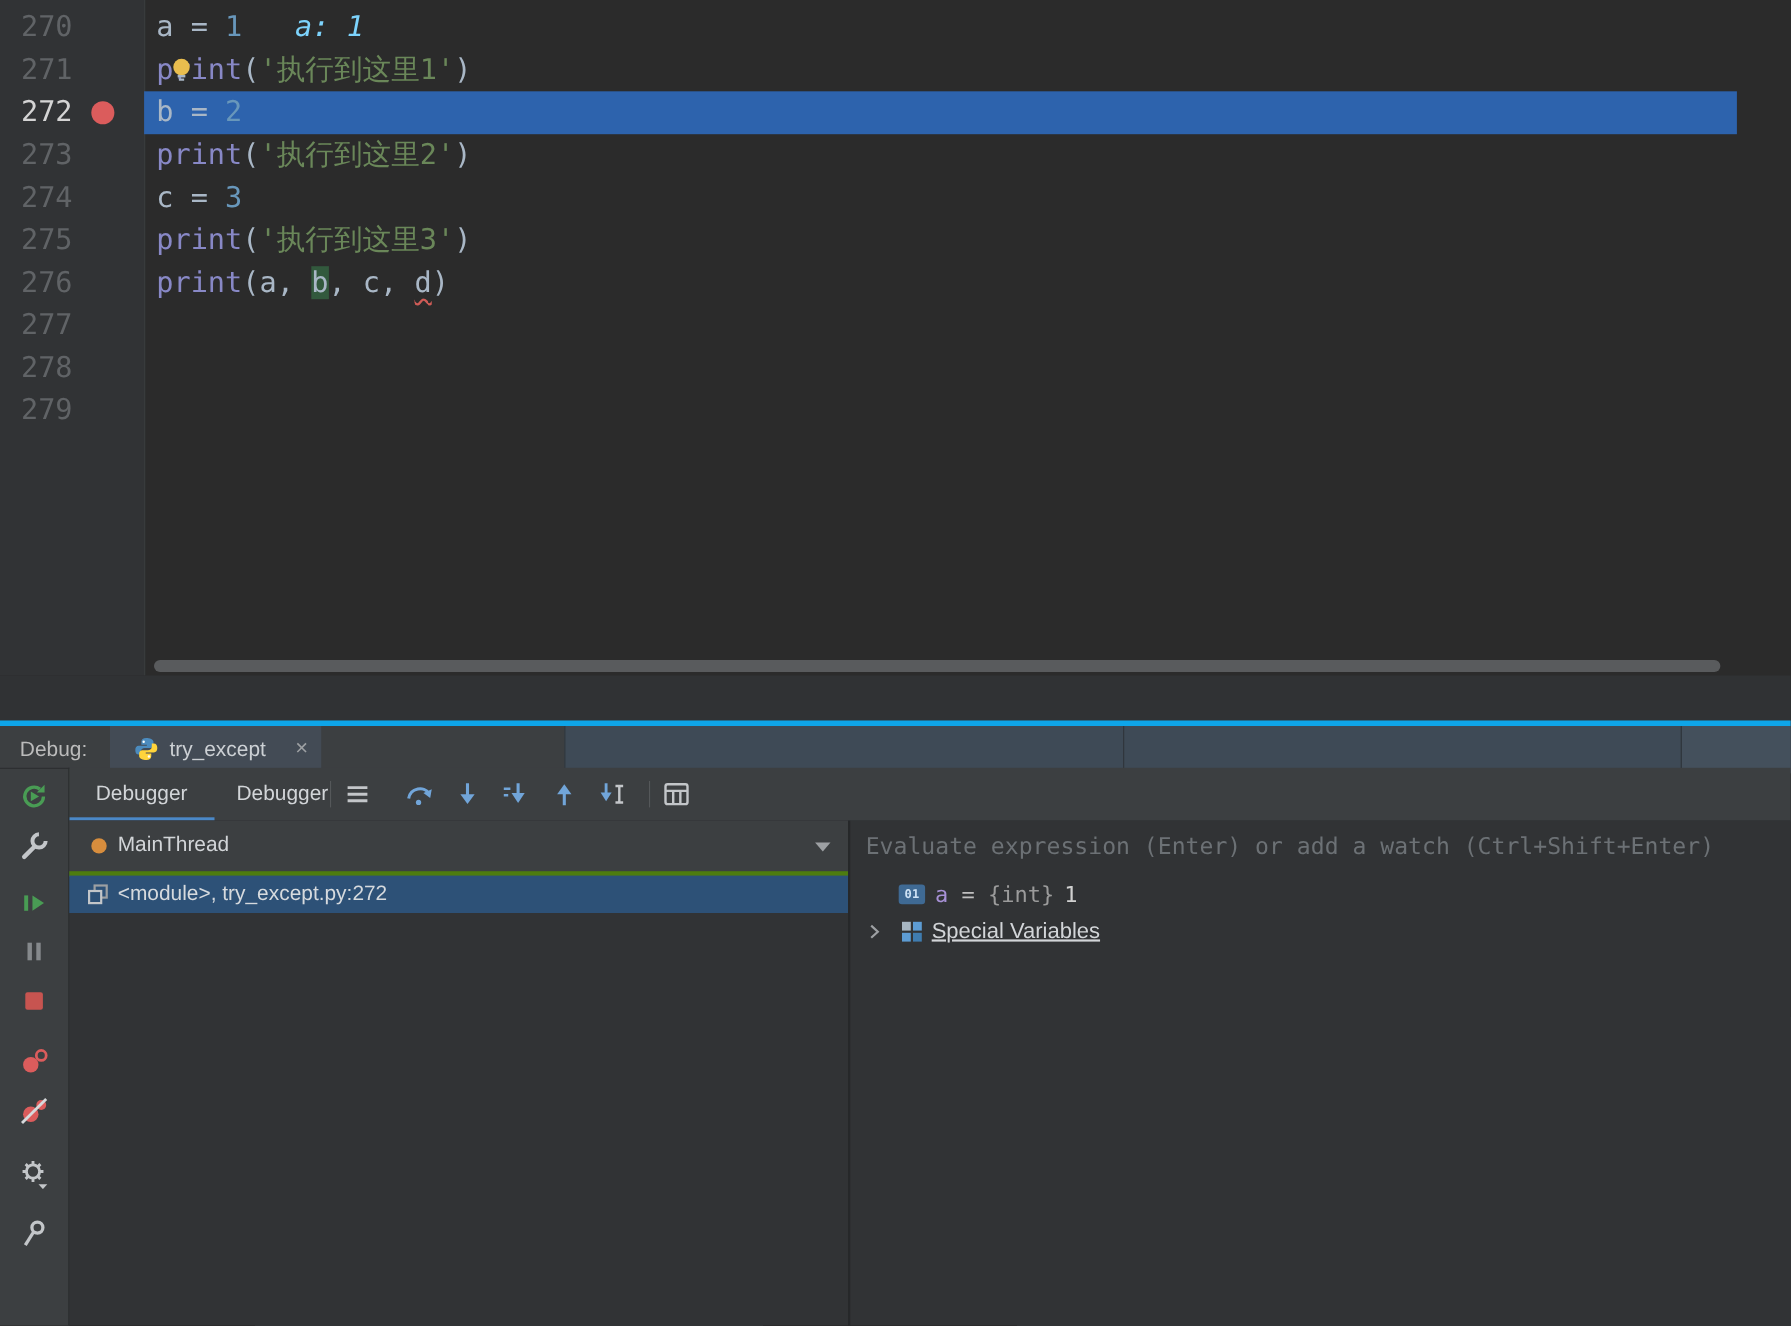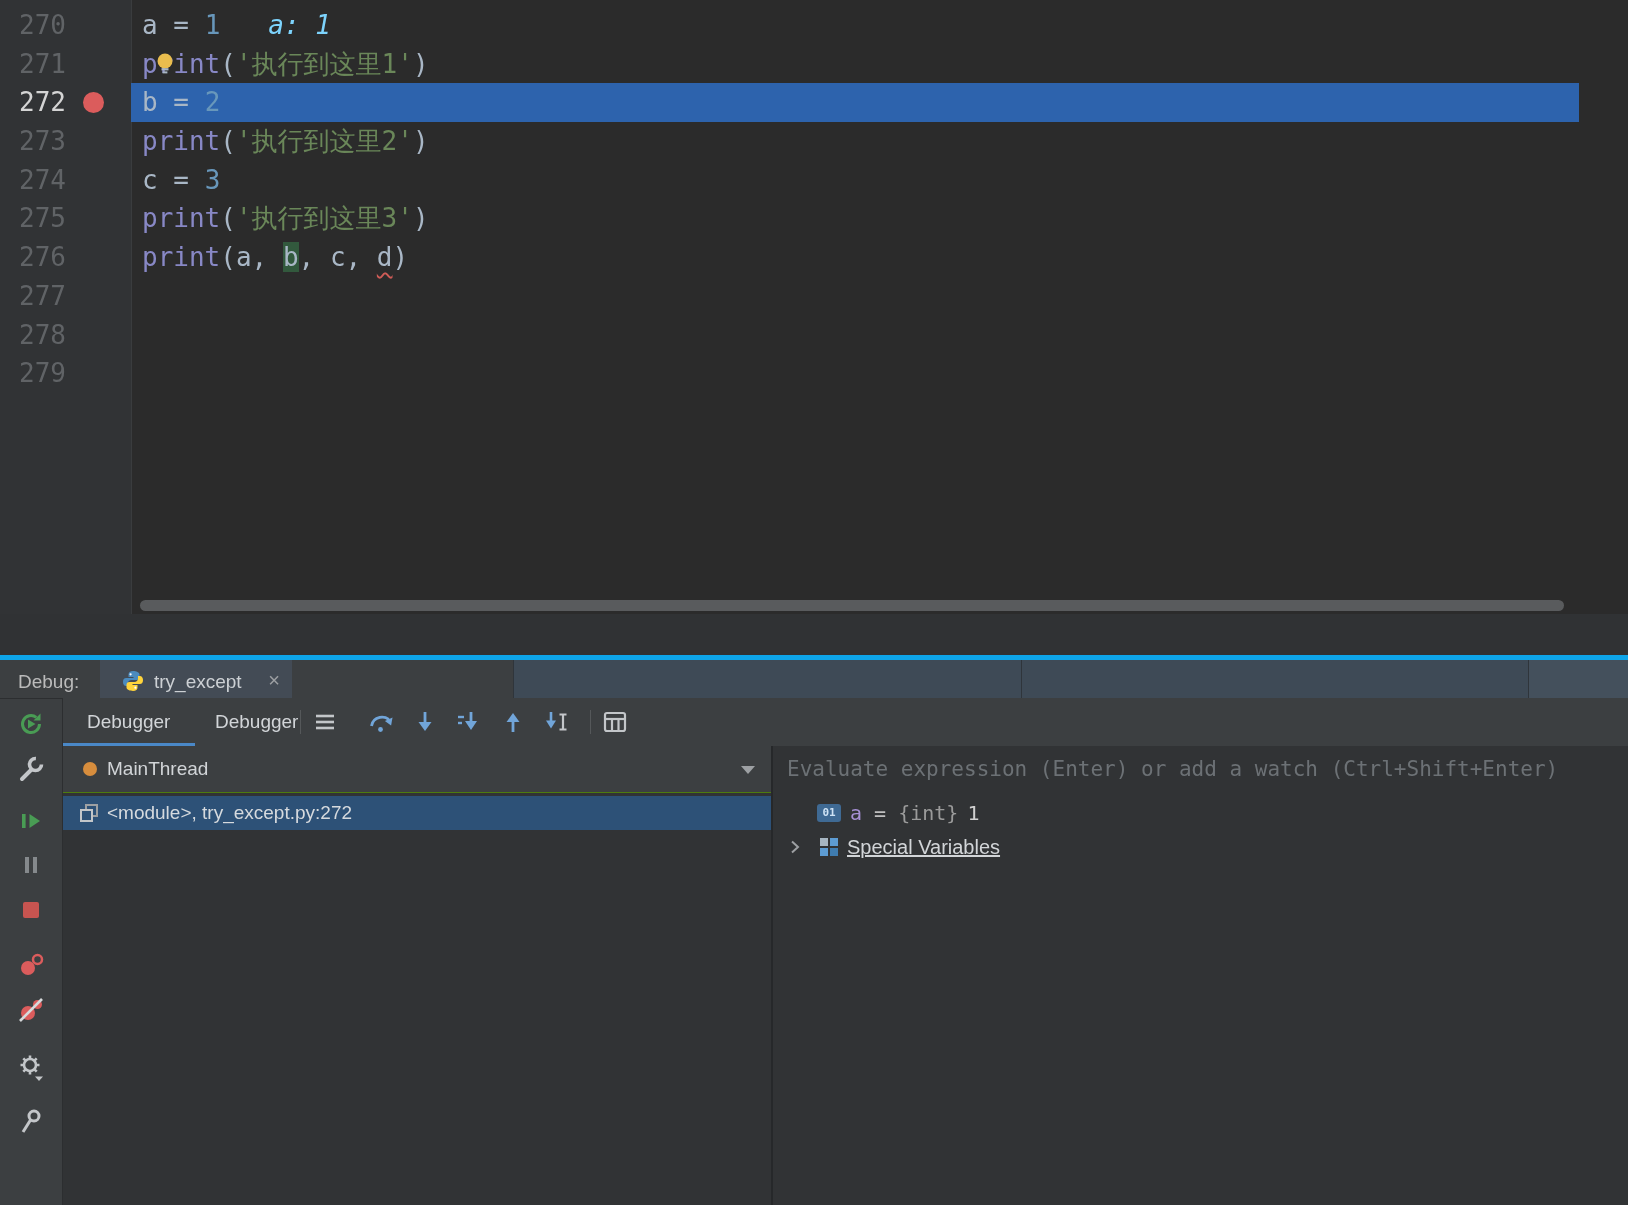--- a/index.html
+++ b/index.html
@@ -50,21 +50,21 @@
   .tsep{position:absolute;top:12px;width:1px;height:24px;background:#55585a;}
   .tbtn{position:absolute;top:6px;width:36px;height:36px;display:flex;align-items:center;justify-content:center;}
 
   
   #left-bar{position:absolute;left:0;top:698px;width:62px;height:507px;background:#3c3f41;
             border-right:1px solid #2c2e30;border-top:1px solid #2c2e30;}
   .lbtn{position:absolute;left:17px;width:28px;height:28px;}
 
   
   #frames{position:absolute;left:63px;top:746px;width:708px;height:459px;background:#313335;}
-  #thread-row{position:absolute;left:0;top:0;width:708px;height:46px;background:#3c3f41;border-bottom:1px solid #4d7c0f;}
+  #thread-row{position:absolute;left:0;top:0;width:708px;height:46px;background:#3c3f41;border-bottom:5px solid #4d7c0f;}
   #thread-dot{position:absolute;left:20px;top:16px;width:14px;height:14px;border-radius:50%;background:#d78d3d;}
   #thread-label{position:absolute;left:44px;top:0;height:46px;line-height:46px;font-size:19px;color:#d2d5d8;}
   #thread-caret{position:absolute;right:16px;top:20px;width:0;height:0;
                 border-left:7px solid transparent;border-right:7px solid transparent;border-top:8px solid #9da0a3;}
   #frame-row{position:absolute;left:0;top:50px;width:708px;height:34px;background:#2d5177;}
   #frame-row .fic{position:absolute;left:16px;top:7px;width:20px;height:20px;}
   #frame-label{position:absolute;left:44px;top:0;height:34px;line-height:34px;font-size:19px;color:#d6dade;}
 
   #panel-divider{position:absolute;left:771px;top:746px;width:2px;height:459px;background:#26282a;}
 

